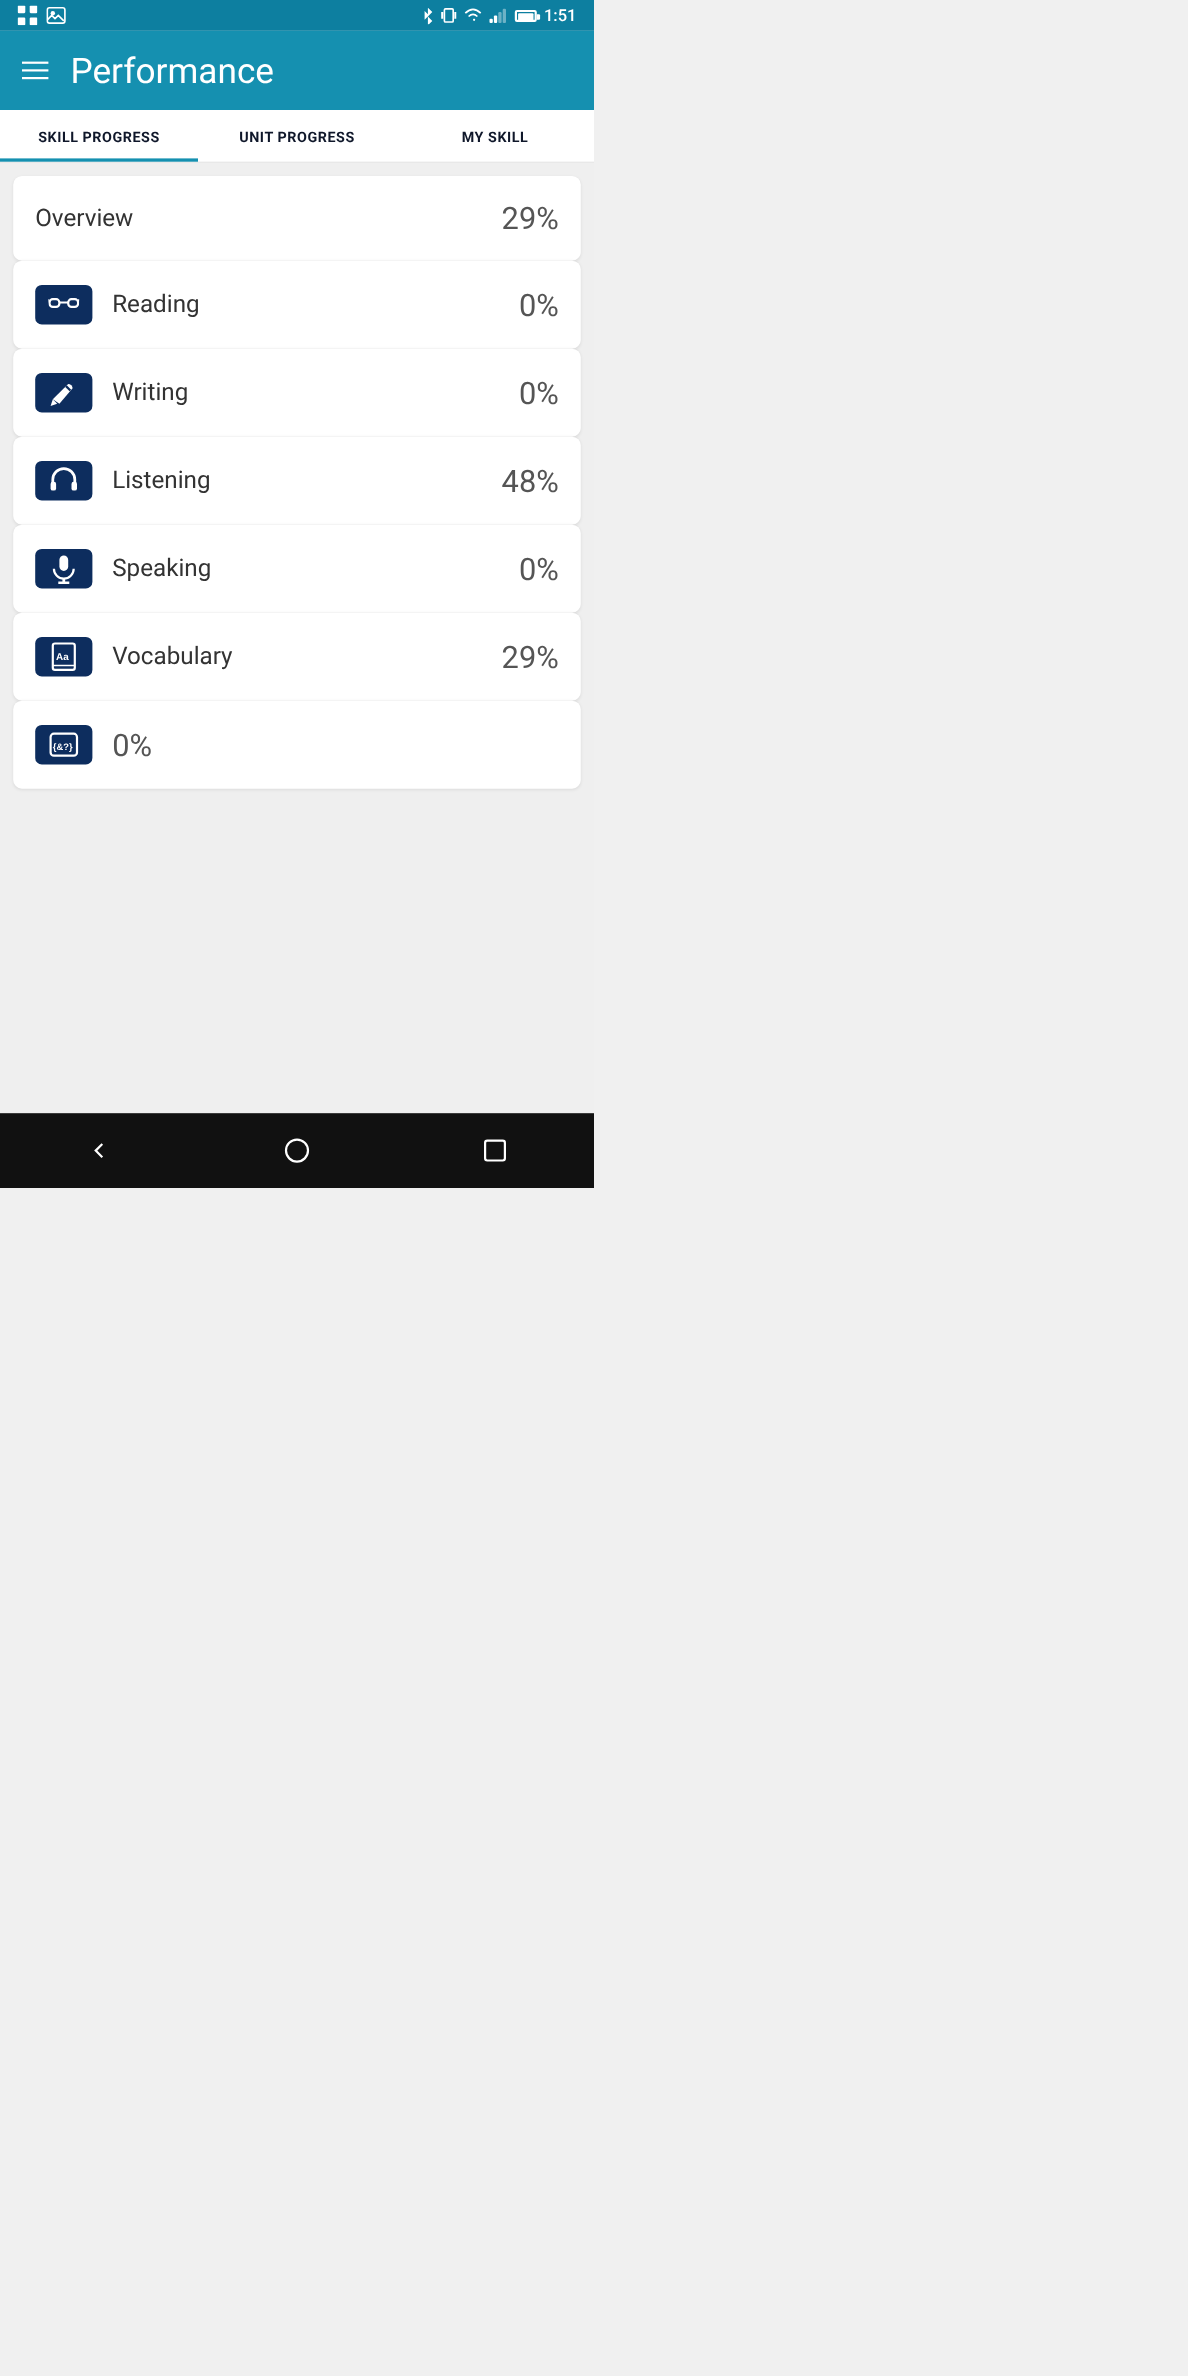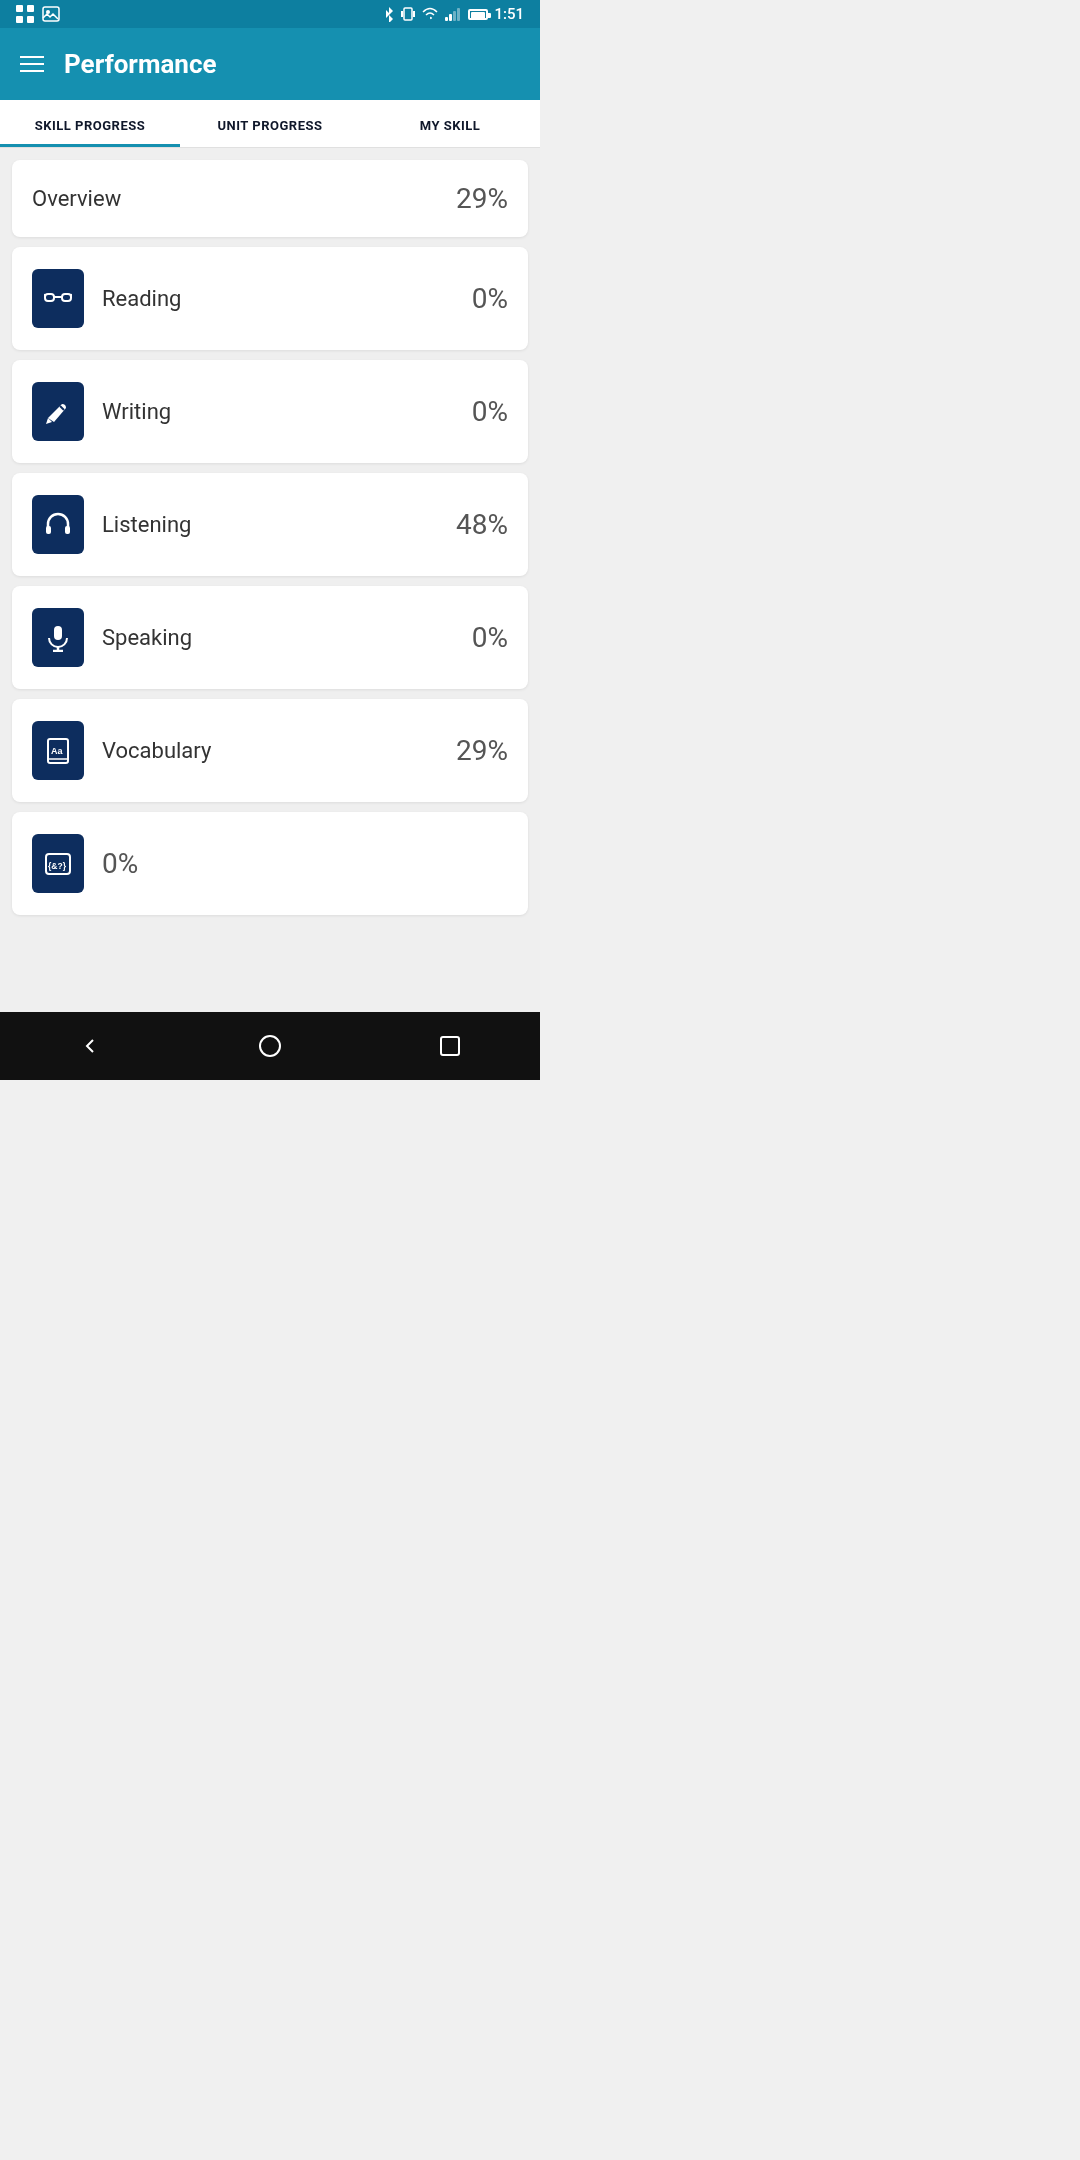--- a/index.html
+++ b/index.html
@@ -67,22 +67,22 @@
 
     .hamburger span {
       display: block;
       width: 24px;
       height: 2px;
       background: white;
     }
 
     .header-title {
       color: white;
-      font-size: 26px;
-      font-weight: 700;
+      font-size: 32px;
+      font-weight: 400;
     }
 
     
     .tabs {
       background: white;
       display: flex;
       border-bottom: 1px solid #e0e0e0;
     }
 
     .tab {
@@ -107,36 +107,35 @@
       background: #1590b0;
     }
 
     
     .content {
       flex: 1;
       background: #efefef;
       padding: 12px 12px;
       display: flex;
       flex-direction: column;
-      gap: 10px;
     }
 
     
     .card {
       background: white;
       border-radius: 8px;
       padding: 22px 20px;
       display: flex;
       align-items: center;
       box-shadow: 0 1px 3px rgba(0,0,0,0.08);
     }
 
     .card-icon {
       width: 52px;
-      height: 59px;
+      height: 36px;
       background: #0d2d5e;
       border-radius: 6px;
       display: flex;
       align-items: center;
       justify-content: center;
       margin-right: 18px;
       flex-shrink: 0;
     }
 
     .card-icon svg {

